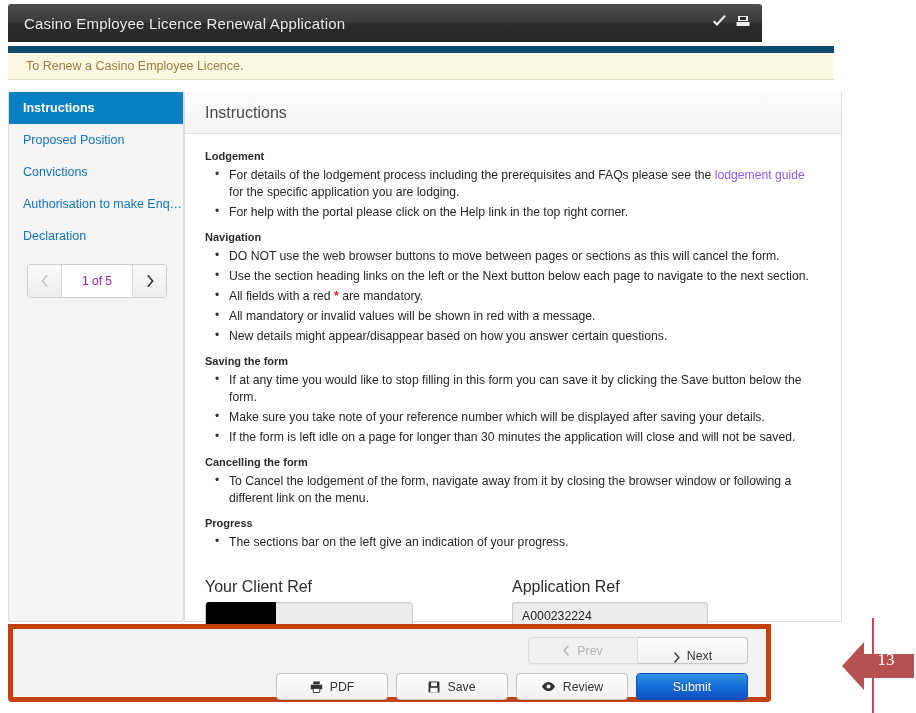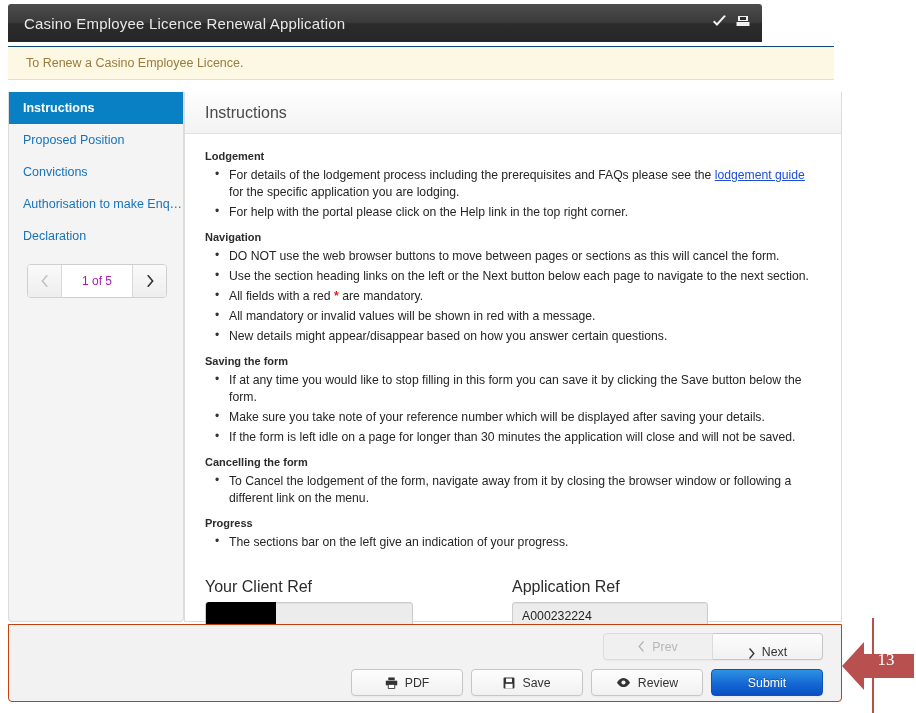--- a/index.html
+++ b/index.html
@@ -23,21 +23,21 @@
   .titlebar .title {
     color: #e8e8e8; font-size: 15px; letter-spacing: .2px; font-weight: 400;
   }
   .titlebar .tools { display: flex; align-items: center; gap: 9px; }
   .ic { display:inline-block; fill:#f0f0f0; }
 
   
   .notice {
     position: absolute; left: 8px; top: 46px; width: 826px; height: 34px;
     background: #fcf8e3;
-    border-top: 1px solid #0c4a6e; border-bottom: 1px solid #e6dfc0;
+    border-top: 7px solid #0c4a6e; border-bottom: 1px solid #e6dfc0;
     display: flex; align-items: center; padding-left: 18px;
   }
   .notice span { color: #9b7b3e; font-size: 12.5px; }
 
   
   .sidebar {
     position: absolute; left: 8px; top: 92px; width: 176px; height: 530px;
     background: #f4f4f4;
     border: 1px solid #dcdcdc; border-top: none;
     border-radius: 0 0 4px 4px;
@@ -81,21 +81,21 @@
   .sec-title.first { margin-top: 2px; }
   ul.bul { list-style: none; margin: 0 0 2px 0; padding: 0; }
   ul.bul li {
     position: relative; padding-left: 24px; margin-bottom: 3px;
     font-size: 12.2px; line-height: 17px; color: #262626;
   }
   ul.bul li:before {
     content: "\2022"; position: absolute; left: 10px; top: -1px;
     font-size: 12px; color:#333;
   }
-  a.inline { color: #1d4ed8; text-decoration: underline; }
+  a.inline { color: #8b5cf6; }
   .req { color:#e01b1b; font-weight:700; }
 
   
   .fields {
     display: flex; padding: 24px 22px 0 20px;
   }
   .fgroup { width: 50%; }
   .fgroup .flabel { font-size: 16px; color:#2b2b2b; margin-bottom: 6px; }
   .finput {
     height: 27px; border: 1px solid #cccccc; border-radius: 3px;
@@ -105,22 +105,22 @@
   }
   .fgroup.left .finput { width: 208px; position: relative; padding-left: 0; }
   .fgroup.right .finput { width: 196px; }
   .redact {
     position: absolute; left:0; top:-1px; width: 70px; height: 27px; background:#000;
     border-radius: 3px 0 0 3px;
   }
 
   
   .footer {
-    position: absolute; left: 8px; top: 624px; width: 834px; height: 78px;
-    background: #f2f2f2; border: 1px solid #c2410c; border-radius: 0 0 4px 4px;
+    position: absolute; left: 8px; top: 624px; width: 763px; height: 78px;
+    background: #f2f2f2; border: 5px solid #c2410c; border-radius: 0 0 4px 4px;
   }
   .btn {
     display:inline-flex; align-items:center; justify-content:center; gap:7px;
     height: 27px; border: 1px solid #c6c6c6; border-radius: 4px;
     background: linear-gradient(to bottom,#fdfdfd 0%,#f1f1f1 100%);
     font-size: 12.3px; color: #333; cursor: pointer;
     box-shadow: 0 1px 1px rgba(0,0,0,.04);
   }
   .btn.disabled { color:#b6b6b6; background:#f0f0f0; border-color:#dcdcdc; cursor: default; }
   .btn.primary {

